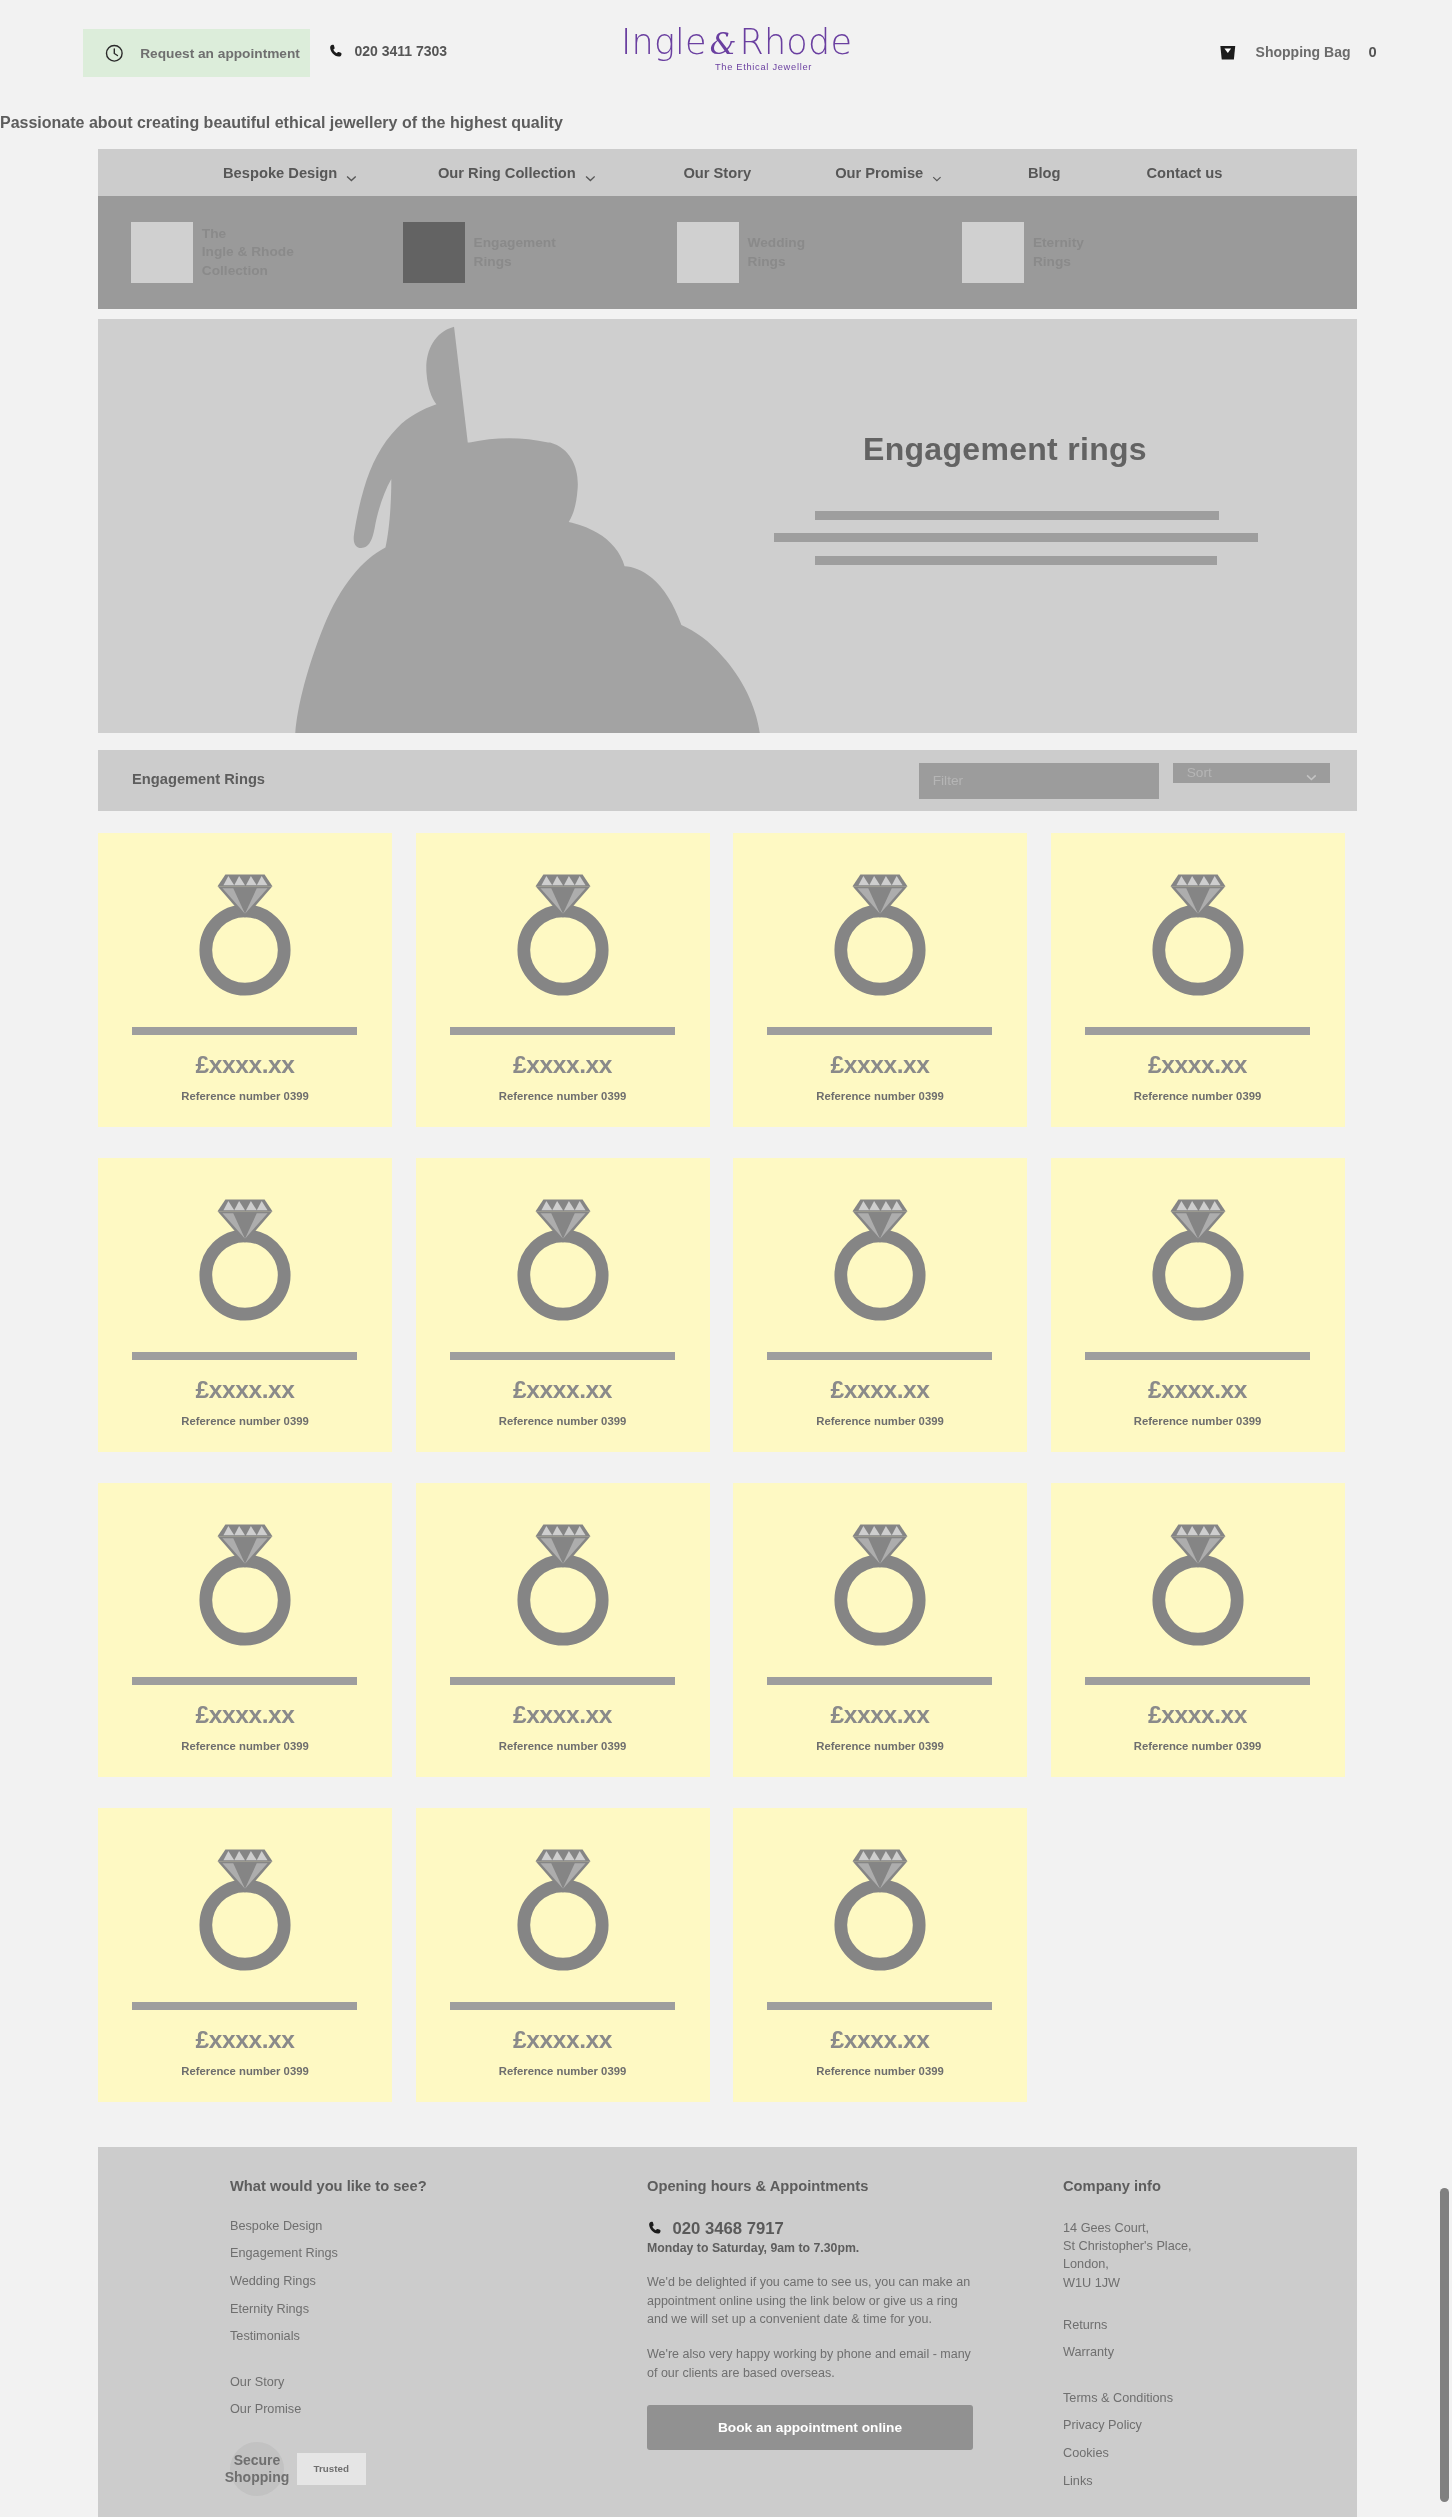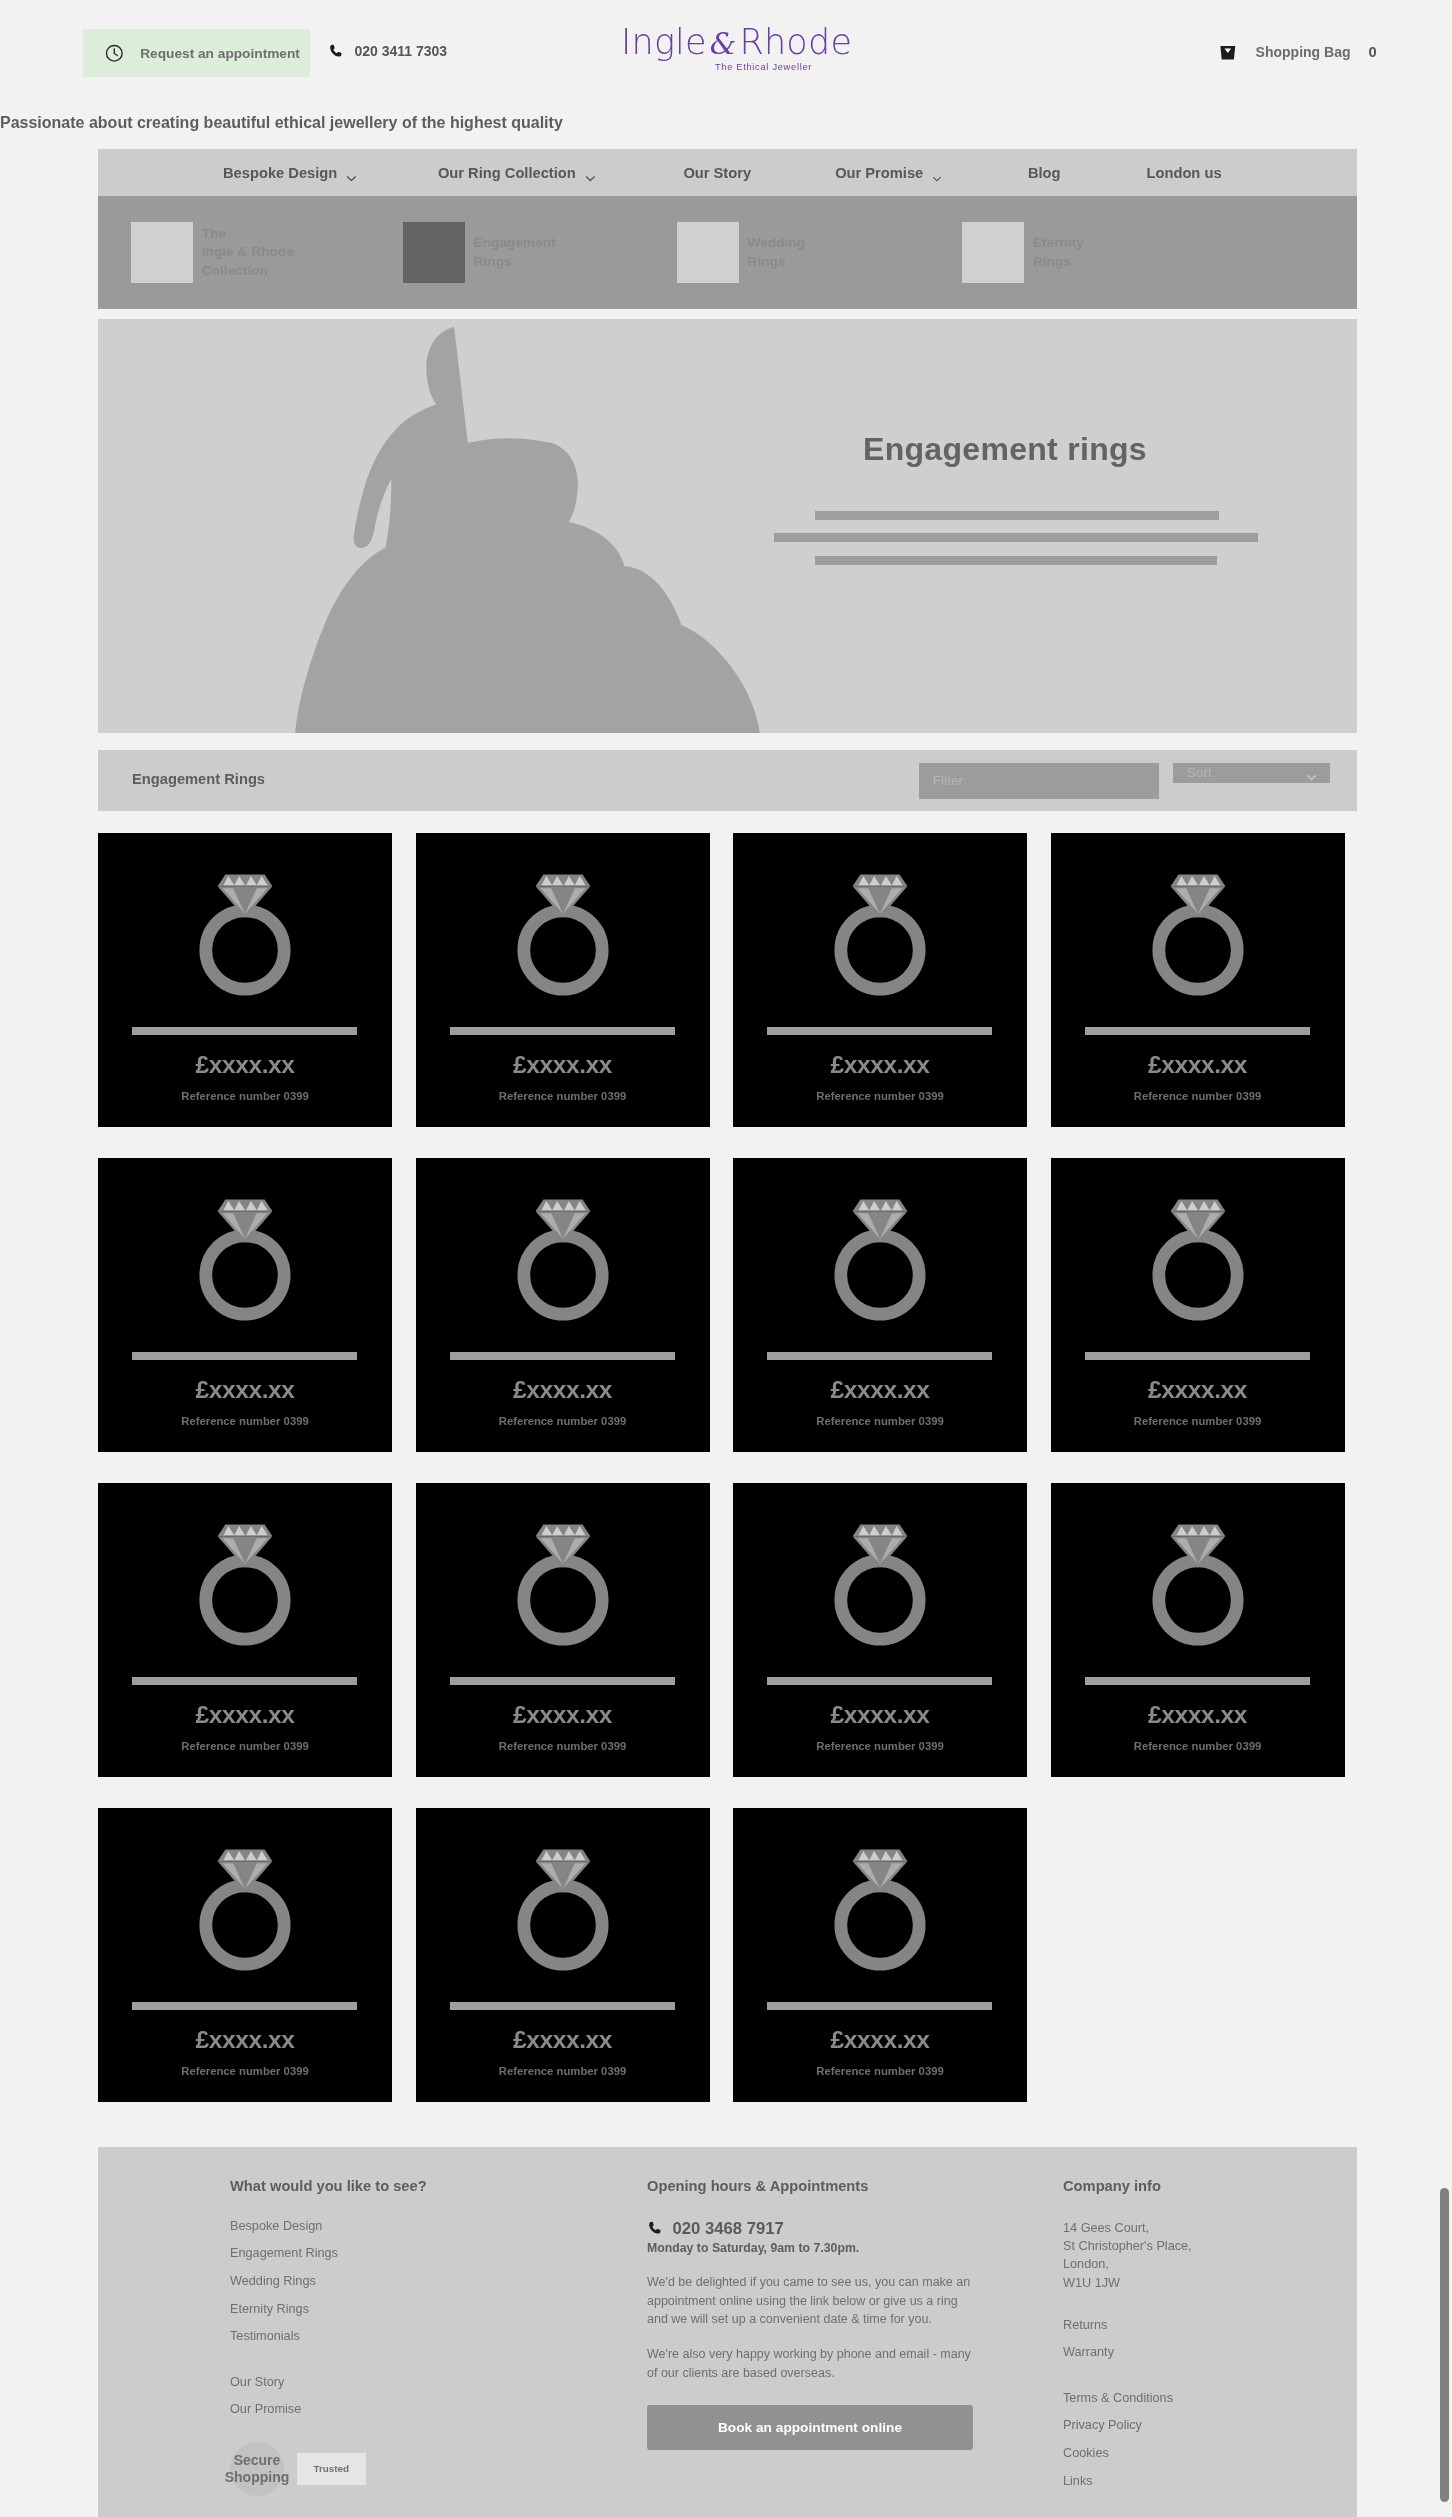--- a/index.html
+++ b/index.html
@@ -154,21 +154,21 @@
   }
 
   
   .grid {
     position: absolute; left: 98px; top: 833px;
     width: 1270px;
     display: flex; flex-wrap: wrap;
   }
   .card {
     width: 294px; height: 294px;
-    background: #000000;
+    background: #fef9c3;
     margin: 0 23.5px 31px 0;
     position: relative;
     cursor: pointer;
   }
   .card .ring-ico {
     position: absolute; left: 50%; top: 19.6px;
     transform: translateX(-50%);
     width: 104px; height: 145px;
   }
   .card-bar {
@@ -309,21 +309,21 @@
     <div class="nav-item nav-i3">
       <span>Our Promise</span>
       <span class="caret"><svg viewBox="0 0 12 8" width="9.8" height="5.9">
             <path d="M1 1.6 L6 6.4 L11 1.6" fill="none" stroke="#575757" stroke-width="1.6"></path>
           </svg></span>
     </div>
     <div class="nav-item nav-i4">
       <span>Blog</span>
     </div>
     <div class="nav-item nav-i5">
-      <span>London us</span>
+      <span>Contact us</span>
     </div>
   </nav>
 
   <div class="nav-sub">
     <div class="coll c0">
       <span class="coll-thumb"></span>
       <span class="coll-label">
         <span>The</span><br>
         <span>Ingle &amp; Rhode</span><br>
         <span>Collection</span>

